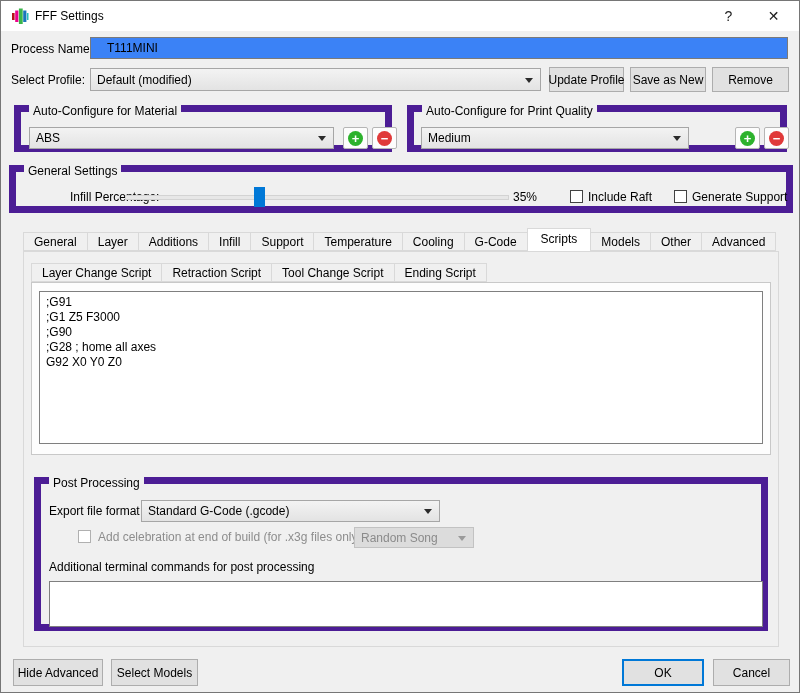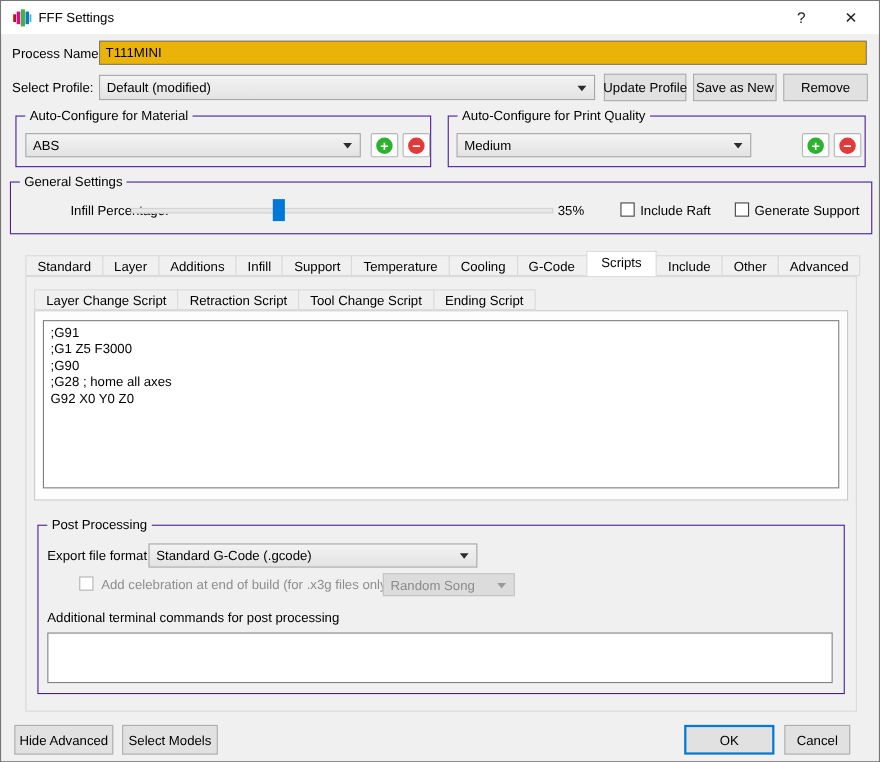--- a/index.html
+++ b/index.html
@@ -3,28 +3,28 @@
 <meta charset="utf-8">
 <style>
   html,body{margin:0;padding:0;}
   body{font-family:"Liberation Sans", sans-serif; font-size:12px; color:#000; background:#ccc;}
   #window{position:relative; width:800px; height:693px; background:#f0f0f0; border:1px solid #767676; box-sizing:border-box; overflow:hidden;}
   .titlebar{position:absolute; left:0; top:0; right:0; height:30px; background:#ffffff;}
   .title-text{position:absolute; left:34px; top:0; line-height:30px; font-size:12px;}
   .titlebar-btn{position:absolute; top:0; height:30px; width:45px; display:flex; align-items:center; justify-content:center; font-size:14px; color:#222;}
   .abs{position:absolute;}
   .label{line-height:22px; white-space:nowrap;}
-  .textinput{position:absolute; background:#eab308; border:1px solid #7a7a7a; box-sizing:border-box; padding:0 5px; font:12px "Liberation Sans",sans-serif; line-height:20px;}
+  .textinput{position:absolute; background:#3b82f6; border:1px solid #7a7a7a; box-sizing:border-box; padding:0 16px; font:12px "Liberation Sans",sans-serif; line-height:20px;}
   .combo{position:absolute; background:linear-gradient(#f3f3f3,#e3e3e3); border:1px solid #a6a6a6; box-sizing:border-box; display:flex; align-items:center; padding:0 20px 0 6px; white-space:nowrap; overflow:hidden;}
   .combo .arrow{position:absolute; right:7px; top:50%; margin-top:-2px; width:0; height:0; border-left:4px solid transparent; border-right:4px solid transparent; border-top:5px solid #2b2b2b;}
   .combo.disabled{background:#dcdcdc; color:#8b8b8b; border-color:#c2c2c2;}
   .combo.disabled .arrow{border-top-color:#9a9a9a;}
   .btn{position:absolute; background:#e1e1e1; border:1px solid #adadad; box-sizing:border-box; display:flex; align-items:center; justify-content:center; font-size:12px; white-space:nowrap;}
   .btn.default{border:2px solid #0078d7;}
-  .groupbox{position:absolute; border:1px solid #4c1d95; box-sizing:border-box;}
+  .groupbox{position:absolute; border:7px solid #4c1d95; box-sizing:border-box;}
   .groupbox > .gb-label{position:absolute; top:-9px; left:8px; background:#f0f0f0; padding:0 4px; line-height:16px; white-space:nowrap;}
   .checkbox{position:absolute; width:13px; height:13px; background:#fff; border:1px solid #424242; box-sizing:border-box;}
   .checkbox.disabled{border-color:#b0b0b0;}
   .tabbar{position:absolute; display:flex; align-items:flex-end; height:22px; z-index:2;}
   .tab{height:19px; line-height:19px; padding:0 10px; background:#f0f0f0; border:1px solid #d9d9d9; box-sizing:border-box; margin-right:-1px; white-space:nowrap;}
   .tab.active{height:23px; line-height:21px; background:#fff; border-bottom:none; position:relative; z-index:3; padding:0 13px;}
   .tabbar.inner .tab.active{background:#fdfdfd;}
   .tabpane{position:absolute; border:1px solid #d9d9d9; background:#f0f0f0; box-sizing:border-box; z-index:1;}
   .innerpage{position:absolute; border:1px solid #c8c8c8; background:#fdfdfd; box-sizing:border-box; z-index:1;}
   textarea.script{position:absolute; border:1px solid #7f7f7f; background:#fff; resize:none; outline:none; box-sizing:border-box; font:12px "Liberation Sans",sans-serif; line-height:15px; padding:3px 6px; z-index:2;}
@@ -105,30 +105,30 @@
       <div class="handle" style="left: calc(35% - 5px);"></div>
     </div>
     <span class="abs label" style="left:497px; top:14px;">35%</span>
     <span class="checkbox" style="left:554px; top:18px;"></span>
     <span class="abs label" style="left:572px; top:14px;">Include Raft</span>
     <span class="checkbox" style="left:658px; top:18px;"></span>
     <span class="abs label" style="left:676px; top:14px;">Generate Support</span>
   </div>
 
   <div class="tabbar" style="left:22px; top:228px;">
-      <div class="tab">Standard</div>
+      <div class="tab">General</div>
       <div class="tab">Layer</div>
       <div class="tab">Additions</div>
       <div class="tab">Infill</div>
       <div class="tab">Support</div>
       <div class="tab">Temperature</div>
       <div class="tab">Cooling</div>
       <div class="tab">G-Code</div>
       <div class="tab active">Scripts</div>
-      <div class="tab">Include</div>
+      <div class="tab">Models</div>
       <div class="tab">Other</div>
       <div class="tab">Advanced</div>
     </div>
   <div class="tabpane" style="left:22px; top:250px; width:756px; height:396px;"></div>
 
   <div class="tabbar inner" style="left:30px; top:259px; z-index:3;">
       <div class="tab">Layer Change Script</div>
       <div class="tab">Retraction Script</div>
       <div class="tab">Tool Change Script</div>
       <div class="tab">Ending Script</div>
@@ -153,15 +153,15 @@
       <span>Random Song</span>
       <span class="arrow"></span>
     </div>
     <span class="abs label" style="left:8px; top:74px; line-height:18px;">Additional terminal commands for post processing</span>
     <textarea class="script" style="left: 8px; top: 97px; width: 714px; height: 46px;" spellcheck="false"></textarea>
   </div>
 
   <div class="btn" style="left:110px; top:658px; width:87px; height:27px;">Select Models</div>
   <div class="btn" style="left:12px; top:658px; width:90px; height:27px;">Hide Advanced</div>
   <div class="btn default" style="left:621px; top:658px; width:82px; height:27px;">OK</div>
-  <div class="btn" style="left:712px; top:658px; width:60px; height:27px;">Cancel</div>
+  <div class="btn" style="left:712px; top:658px; width:77px; height:27px;">Cancel</div>
 
 </div>
 
 </body></html>

